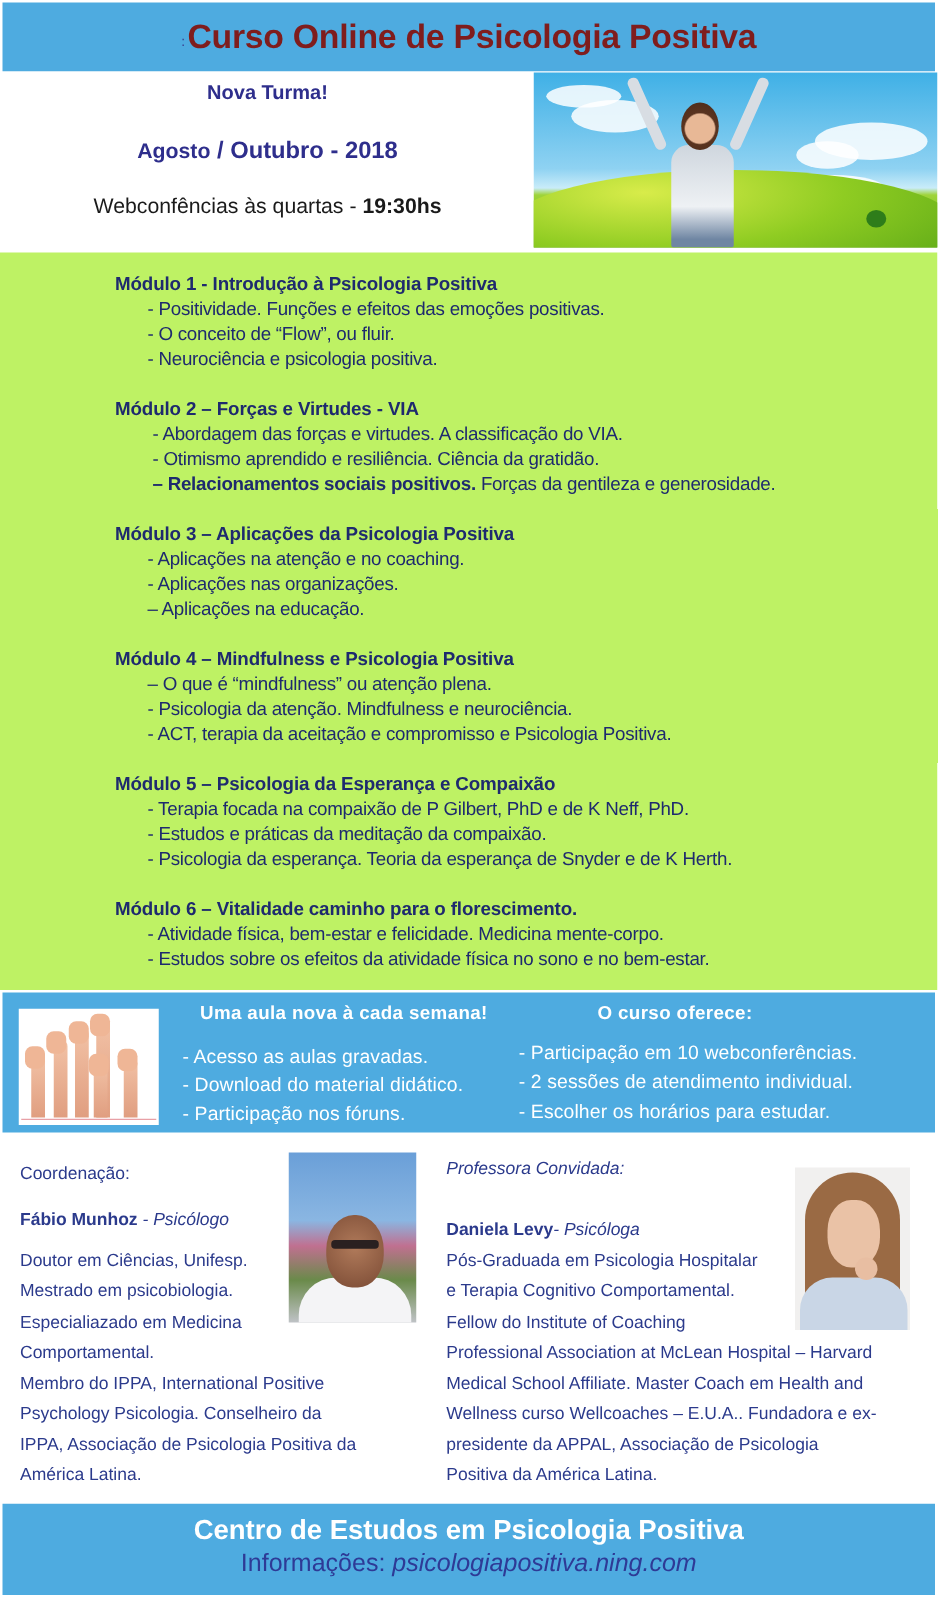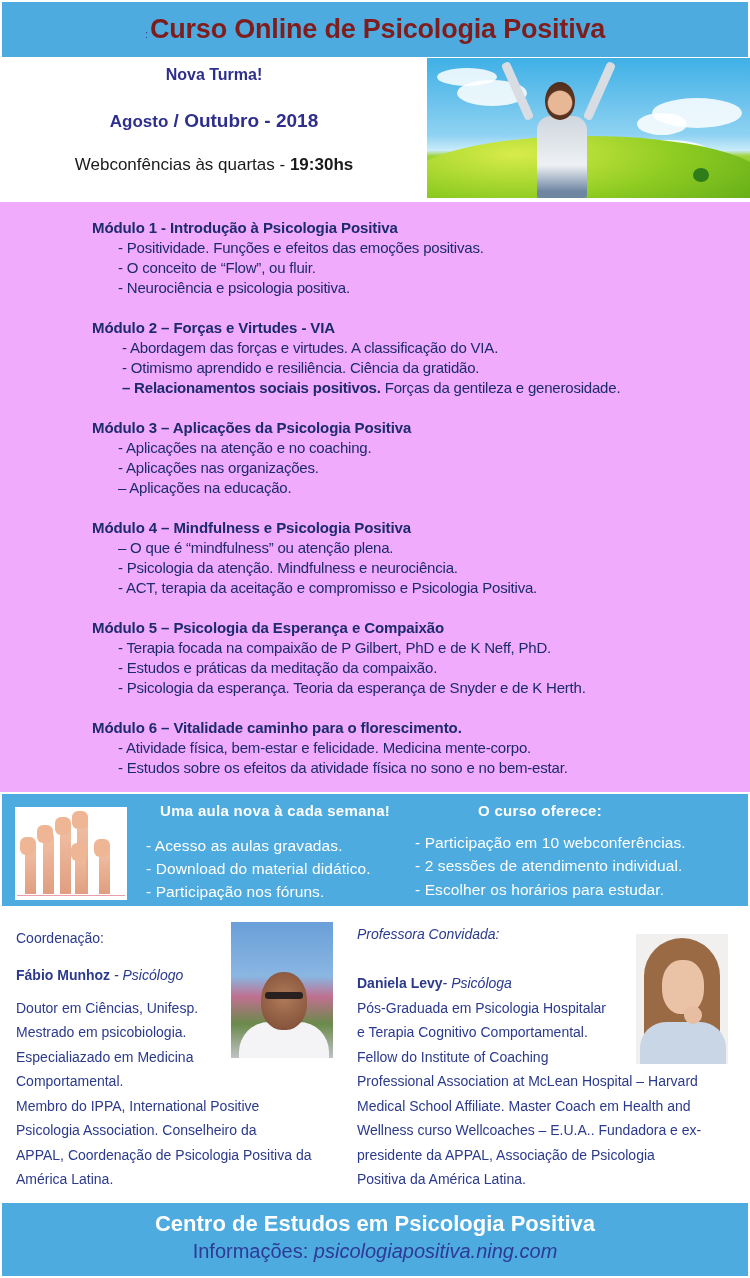--- a/index.html
+++ b/index.html
@@ -29,21 +29,21 @@
   .hero-img .cloud { position: absolute; background: rgba(255,255,255,0.85); border-radius: 50%; }
   .hero-img .hill { position: absolute; left: -20px; top: 78px; width: 360px; height: 90px; background: radial-gradient(ellipse at 30% 20%, #d8ec4a 0%, #8fcc22 45%, #4e9e14 100%); border-radius: 50% 50% 0 0; }
   .hero-img .person-body { position: absolute; left: 110px; top: 58px; width: 50px; height: 82px; background: linear-gradient(180deg,#cfd6de,#eef1f4 60%,#6f86a3 92%); border-radius: 14px 14px 2px 2px; }
   .hero-img .person-head { position: absolute; left: 118px; top: 24px; width: 30px; height: 38px; background: radial-gradient(circle at 50% 55%, #e8b896 0%, #e8b896 45%, #5a3420 50%, #4a2a18 100%); border-radius: 50%; }
   .hero-img .arm-l { position: absolute; left: 86px; top: 2px; width: 9px; height: 62px; background: #d8dde3; transform: rotate(-24deg); border-radius: 4px; }
   .hero-img .arm-r { position: absolute; left: 168px; top: 2px; width: 9px; height: 62px; background: #d8dde3; transform: rotate(24deg); border-radius: 4px; }
   .hero-img .tree { position: absolute; left: 266px; top: 110px; width: 16px; height: 14px; background: #2e7d1a; border-radius: 50%; }
 
   .modules {
     position: absolute; left: 0; top: 202px; width: 750px; height: 590px;
-    background: #f0abfc;
+    background: #bef264;
   }
   .module { position: absolute; left: 92px; }
   .module .mtitle { color: #1e2a6e; font-size: 15px; font-weight: bold; line-height: 20px; letter-spacing: -0.1px; }
   .module .item { color: #1e2a6e; font-size: 15px; line-height: 20px; padding-left: 26px; letter-spacing: -0.2px; white-space: nowrap; }
   .module .item b { font-weight: bold; }
 
   .offer {
     position: absolute; left: 2px; top: 794px; width: 746px; height: 112px;
     background: #4eabe0;
     text-decoration: underline;
@@ -185,22 +185,22 @@
 </div>
 
 <div class="people">
   <div class="label" style="left:16px;top:20px;">Coordenação:</div>
   <div class="txt" style="left:16px;top:53px;"><b>Fábio Munhoz</b><i>  - Psicólogo</i></div>
   <div class="txt" style="left:16px;top:86px;">Doutor em Ciências, Unifesp.</div>
   <div class="txt" style="left:16px;top:135px;">Especialiazado em Medicina</div>
   <div class="txt" style="left:16px;top:110px;">Mestrado em psicobiologia.</div>
   <div class="txt" style="left:16px;top:159px;">Comportamental.</div>
   <div class="txt" style="left:16px;top:184px;">Membro do IPPA, International Positive</div>
-  <div class="txt" style="left:16px;top:208px;">Psicologia Association. Conselheiro da</div>
-  <div class="txt" style="left:16px;top:233px;">APPAL, Coordenação de Psicologia Positiva da</div>
+  <div class="txt" style="left:16px;top:208px;">Psychology Psicologia. Conselheiro da</div>
+  <div class="txt" style="left:16px;top:233px;">IPPA, Associação de Psicologia Positiva da</div>
   <div class="txt" style="left:16px;top:257px;">América Latina.</div>
 
   <div class="photo-fabio">
     <div class="shirt"></div>
     <div class="face"></div>
     <div class="glasses"></div>
   </div>
 
   <div class="label it" style="left:357px;top:16px;">Professora Convidada:</div>
   <div class="txt" style="left:357px;top:61px;"><b>Daniela Levy</b><i>- Psicóloga</i></div>

